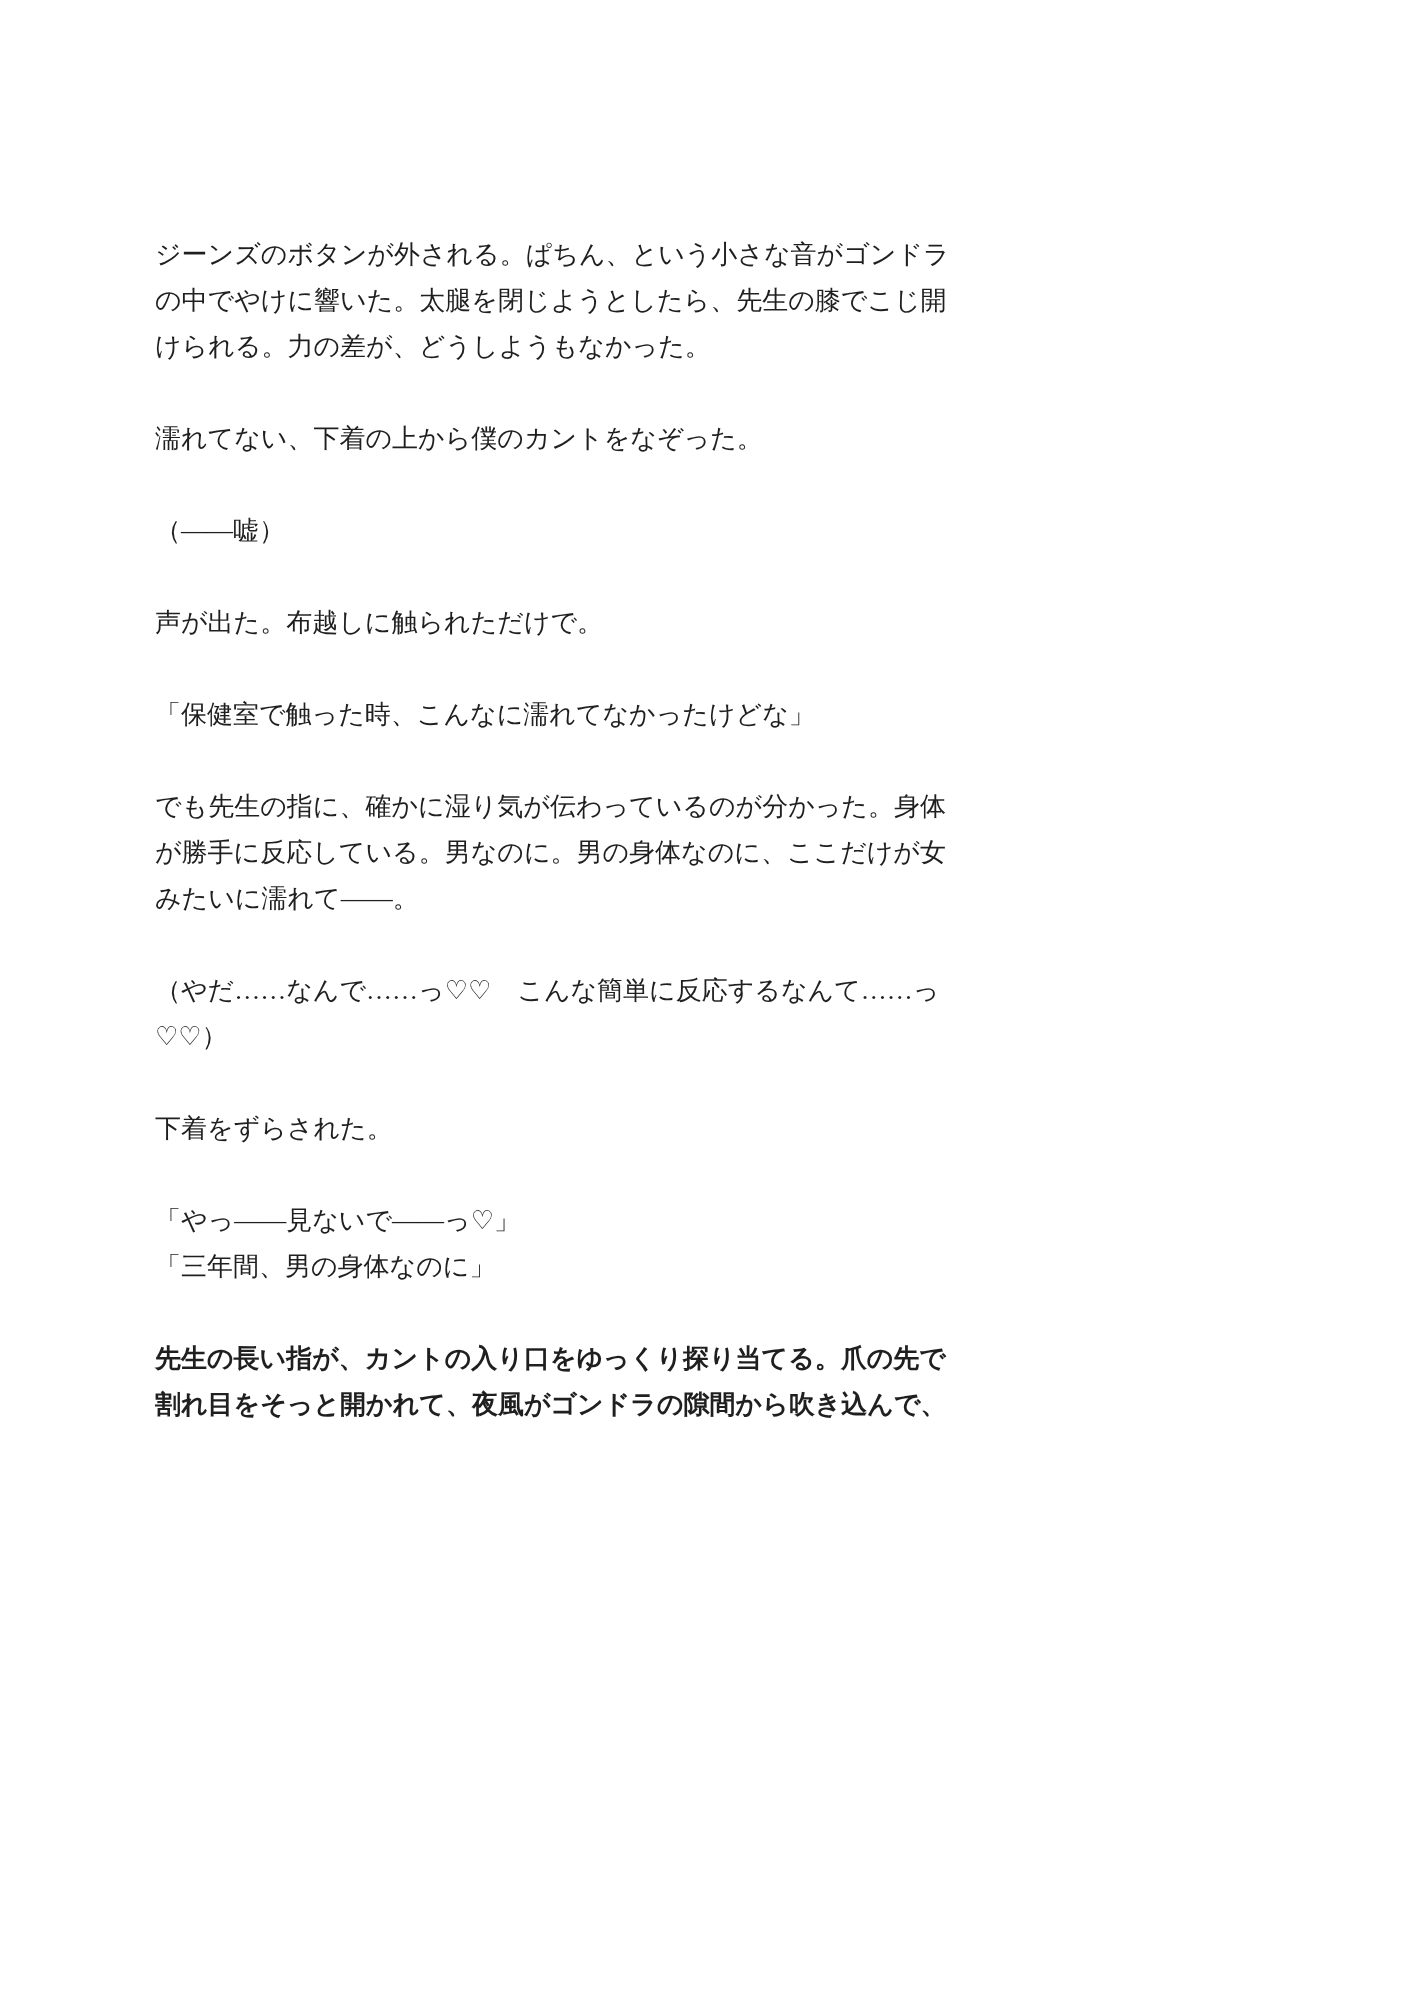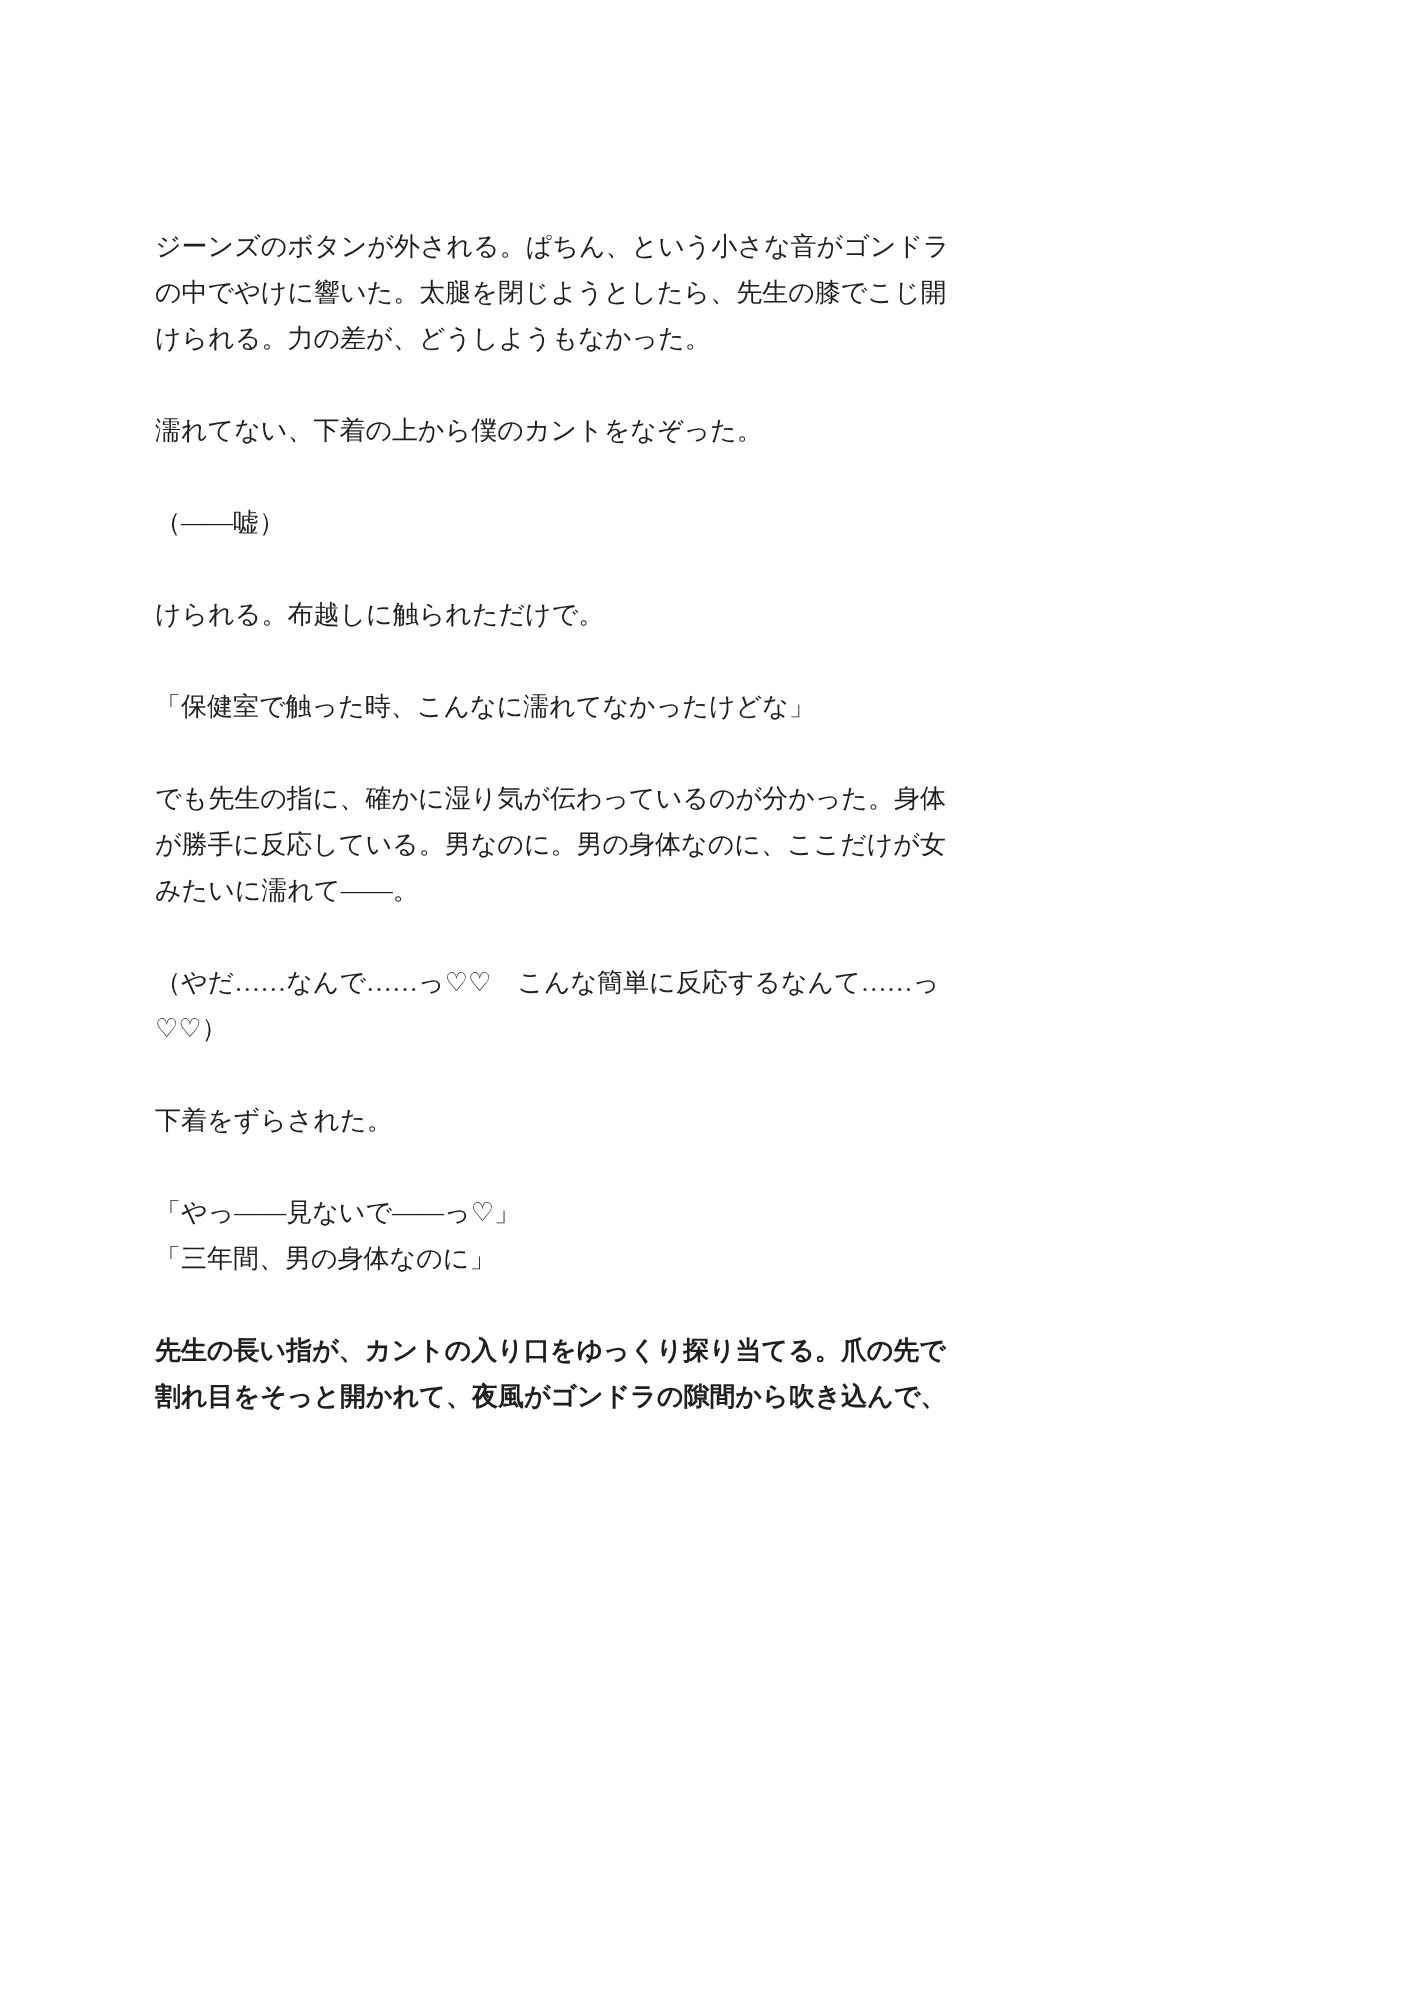--- a/index.html
+++ b/index.html
@@ -15,41 +15,41 @@
     overflow: hidden;
     font-family: "Liberation Serif", "DejaVu Serif", serif;
   }
   .text-block {
     position: absolute;
     left: 155px;
     top: 216px;
     width: 820px;
   }
   .para {
-    margin: 8px 0 46px 0;
+    margin: 16px 0 46px 0;
     font-size: 26px;
     line-height: 46px;
     color: #1f1f1f;
     white-space: pre-line;      
     letter-spacing: 0;
     text-align: left;
   }
   .para:last-child { margin-bottom: 0; font-weight: bold; }
 </style>
 </head>
 <body>
 
 <div class="page">
   <div class="text-block">
     <p class="para">ジーンズのボタンが外される。ぱちん、という小さな音がゴンドラ
 の中でやけに響いた。太腿を閉じようとしたら、先生の膝でこじ開
 けられる。力の差が、どうしようもなかった。</p>
     <p class="para">濡れてない、下着の上から僕のカントをなぞった。</p>
     <p class="para">（——嘘）</p>
-    <p class="para">けられる。布越しに触られただけで。</p>
+    <p class="para">声が出た。布越しに触られただけで。</p>
     <p class="para">「保健室で触った時、こんなに濡れてなかったけどな」</p>
     <p class="para">でも先生の指に、確かに湿り気が伝わっているのが分かった。身体
 が勝手に反応している。男なのに。男の身体なのに、ここだけが女
 みたいに濡れて——。</p>
     <p class="para">（やだ……なんで……っ♡♡　こんな簡単に反応するなんて……っ
 ♡♡）</p>
     <p class="para">下着をずらされた。</p>
     <p class="para">「やっ——見ないで——っ♡」
 「三年間、男の身体なのに」</p>
     <p class="para">先生の長い指が、カントの入り口をゆっくり探り当てる。爪の先で

